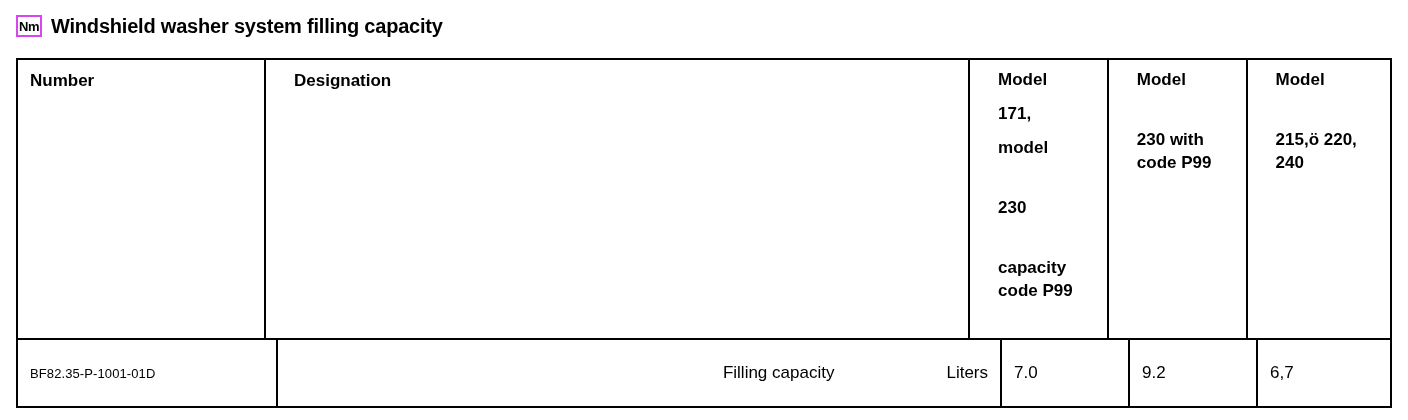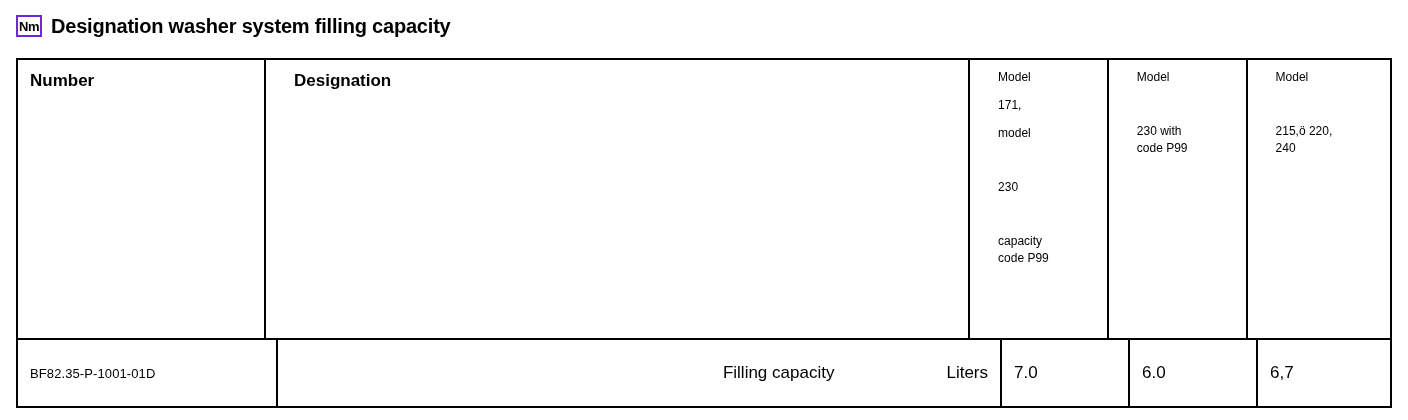--- a/index.html
+++ b/index.html
@@ -25,21 +25,21 @@
   .title-row {
     position: absolute;
     left: 16px;
     top: 12px;
     display: flex;
     align-items: center;
     gap: 9px;
     height: 28px;
   }
   .nm-badge {
-    border: 2px solid #6d28d9;
+    border: 2px solid #d946ef;
     width: 26px;
     height: 22px;
     box-sizing: border-box;
     display: flex;
     align-items: center;
     justify-content: center;
     font-size: 13px;
     font-weight: bold;
     line-height: 1;
     letter-spacing: -0.5px;
@@ -94,22 +94,22 @@
   .c-m3          { width: 132px; }
 
   .hdr-text {
     font-size: 17px;
     font-weight: bold;
     line-height: 1.25;
   }
 
   
   .model-lines {
-    font-size: 12px;
-    font-weight: normal;
+    font-size: 17px;
+    font-weight: bold;
   }
   .model-lines .ln {
     display: block;
     white-space: nowrap;
   }
   .model-lines .ln.wide  { margin-bottom: 14px; }
   .model-lines .ln.tight { margin-bottom: 3px; margin-top: 40px; }
 
   
   .cell-data {
@@ -147,21 +147,21 @@
     white-space: nowrap;
   }
 </style>
 </head>
 <body>
 
 <div class="page">
 
   <div class="title-row">
     <span class="nm-badge">Nm</span>
-    <span class="title-text">Designation washer system filling capacity</span>
+    <span class="title-text">Windshield washer system filling capacity</span>
   </div>
 
   <div class="table">
 
     <div class="row row-header">
 
       <div class="cell c-number">
         <span class="hdr-text">Number</span>
       </div>
 
@@ -210,21 +210,21 @@
           <span class="desig-mid">Filling capacity</span>
           <span class="desig-unit">Liters</span>
         </div>
       </div>
 
       <div class="cell cell-data c-m1">
         <span class="value-text">7.0</span>
       </div>
 
       <div class="cell cell-data c-m2">
-        <span class="value-text">6.0</span>
+        <span class="value-text">9.2</span>
       </div>
 
       <div class="cell cell-data c-m3">
         <span class="value-text">6,7</span>
       </div>
 
     </div>
 
   </div>
 </div>

